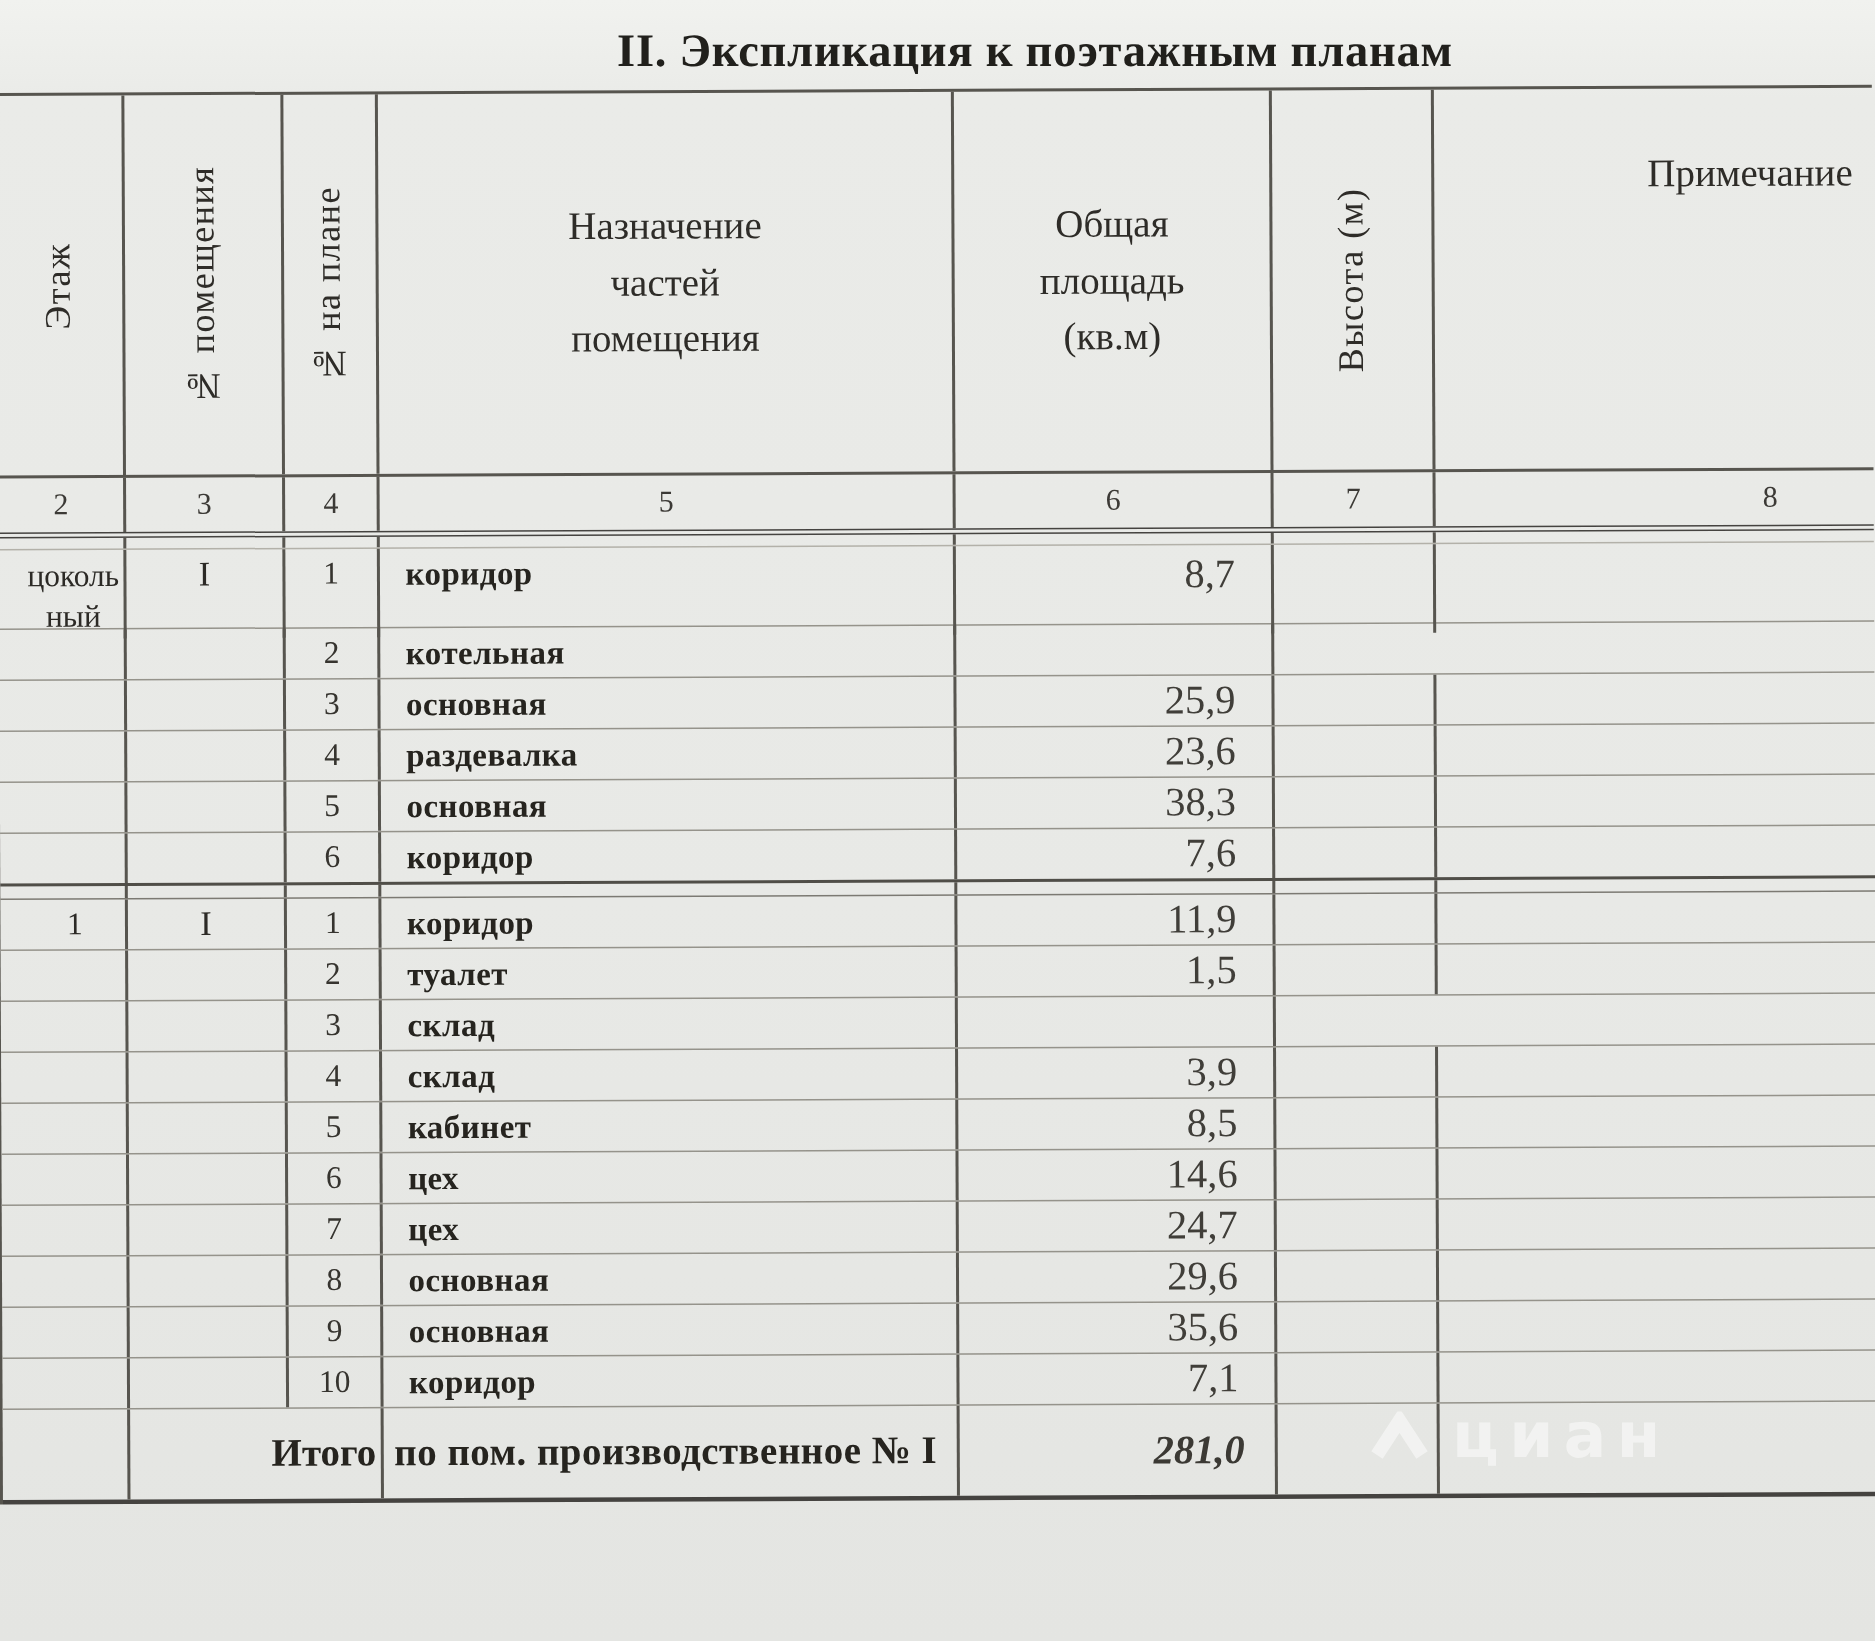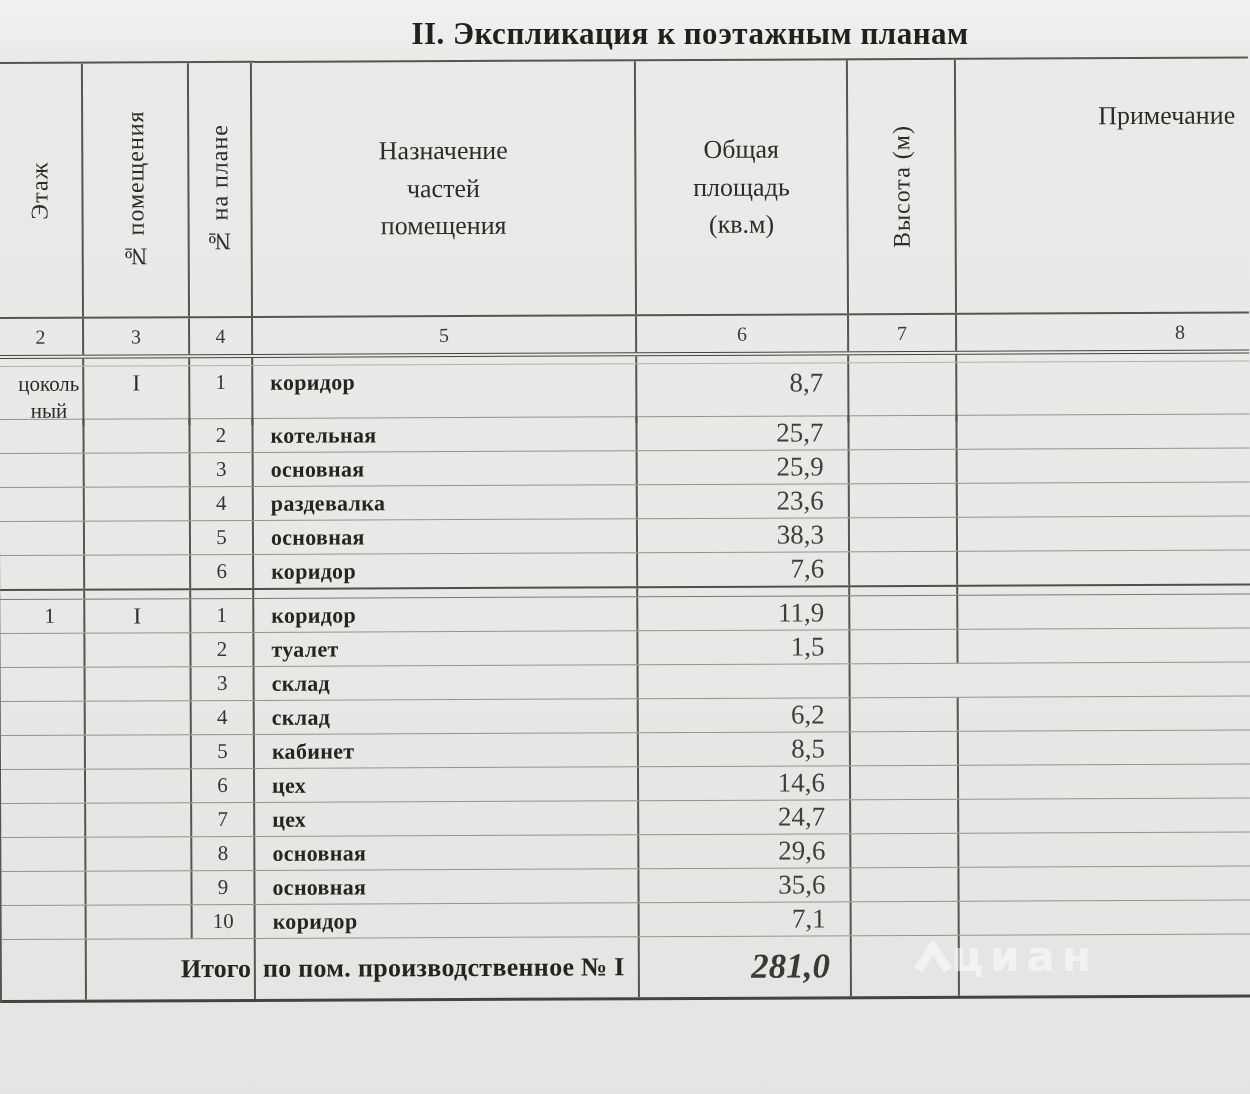--- a/index.html
+++ b/index.html
@@ -40,23 +40,23 @@
   .sec-div{height:8px;border-top:2px solid #504e48;border-bottom:1px solid #7c7a73;}
   .floor{justify-content:center;text-align:center;font-size:21px;line-height:1.3;word-break:break-all;padding-left:18px;padding-right:2px;color:#2c2a26;}
   .room{justify-content:center;font-size:23px;color:#2c2a26;}
   .plan{justify-content:center;font-size:21px;color:#36342f;}
   .purp{padding-left:17px;font-weight:bold;font-size:22px;letter-spacing:.3px;color:#26241f;}
   .area{justify-content:flex-end;padding-right:24px;font-size:27px;color:#403e39;}
   
   .trow-total{height:60px;border-bottom:3px solid #454340;grid-template-columns:85px 169px 384px 212px 108px 290px;}
   .total-label{justify-content:flex-end;padding-right:3px;font-size:26px;font-weight:bold;color:#26241f;}
   .total-desc{padding-left:7px;font-size:26px;font-weight:bold;letter-spacing:.3px;color:#26241f;}
-  .total-area{justify-content:flex-end;padding-right:20px;font-style:italic;font-weight:bold;font-size:35px;color:#3b3934;}
-  
-  .wm{position:absolute;left:914px;top:936px;display:flex;align-items:center;opacity:.5;pointer-events:none;}
+  .total-area{justify-content:flex-end;padding-right:20px;font-style:italic;font-weight:bold;font-size:27px;color:#3b3934;}
+  
+  .wm{position:absolute;left:914px;top:936px;display:flex;align-items:center;gap:16px;opacity:.5;pointer-events:none;}
   .wm-text{font-family:"DejaVu Sans","Liberation Sans",sans-serif;font-weight:bold;font-size:42px;line-height:1;color:#ffffff;letter-spacing:7px;}
 </style>
 </head>
 <body>
 
 <div class="page">
 
   <h1 class="title">II. Экспликация к поэтажным планам</h1>
 
   <div class="etable">
@@ -116,21 +116,20 @@
       <div class="c purp">коридор</div>
       <div class="c area">8,7</div>
       <div class="c"></div>
       <div class="c"></div>
     </div>
     <div class="trow drow">
       <div class="c floor"></div>
       <div class="c room"></div>
       <div class="c plan">2</div>
       <div class="c purp">котельная</div>
-      <div class="c area">25,7</div>
       <div class="c"></div>
       <div class="c"></div>
     </div>
     <div class="trow drow">
       <div class="c floor"></div>
       <div class="c room"></div>
       <div class="c plan">3</div>
       <div class="c purp">основная</div>
       <div class="c area">25,9</div>
       <div class="c"></div>
@@ -198,21 +197,21 @@
       <div class="c plan">3</div>
       <div class="c purp">склад</div>
       <div class="c"></div>
       <div class="c"></div>
     </div>
     <div class="trow drow">
       <div class="c floor"></div>
       <div class="c room"></div>
       <div class="c plan">4</div>
       <div class="c purp">склад</div>
-      <div class="c area">6,2</div>
+      <div class="c area">3,9</div>
       <div class="c"></div>
       <div class="c"></div>
     </div>
     <div class="trow drow">
       <div class="c floor"></div>
       <div class="c room"></div>
       <div class="c plan">5</div>
       <div class="c purp">кабинет</div>
       <div class="c area">8,5</div>
       <div class="c"></div>

